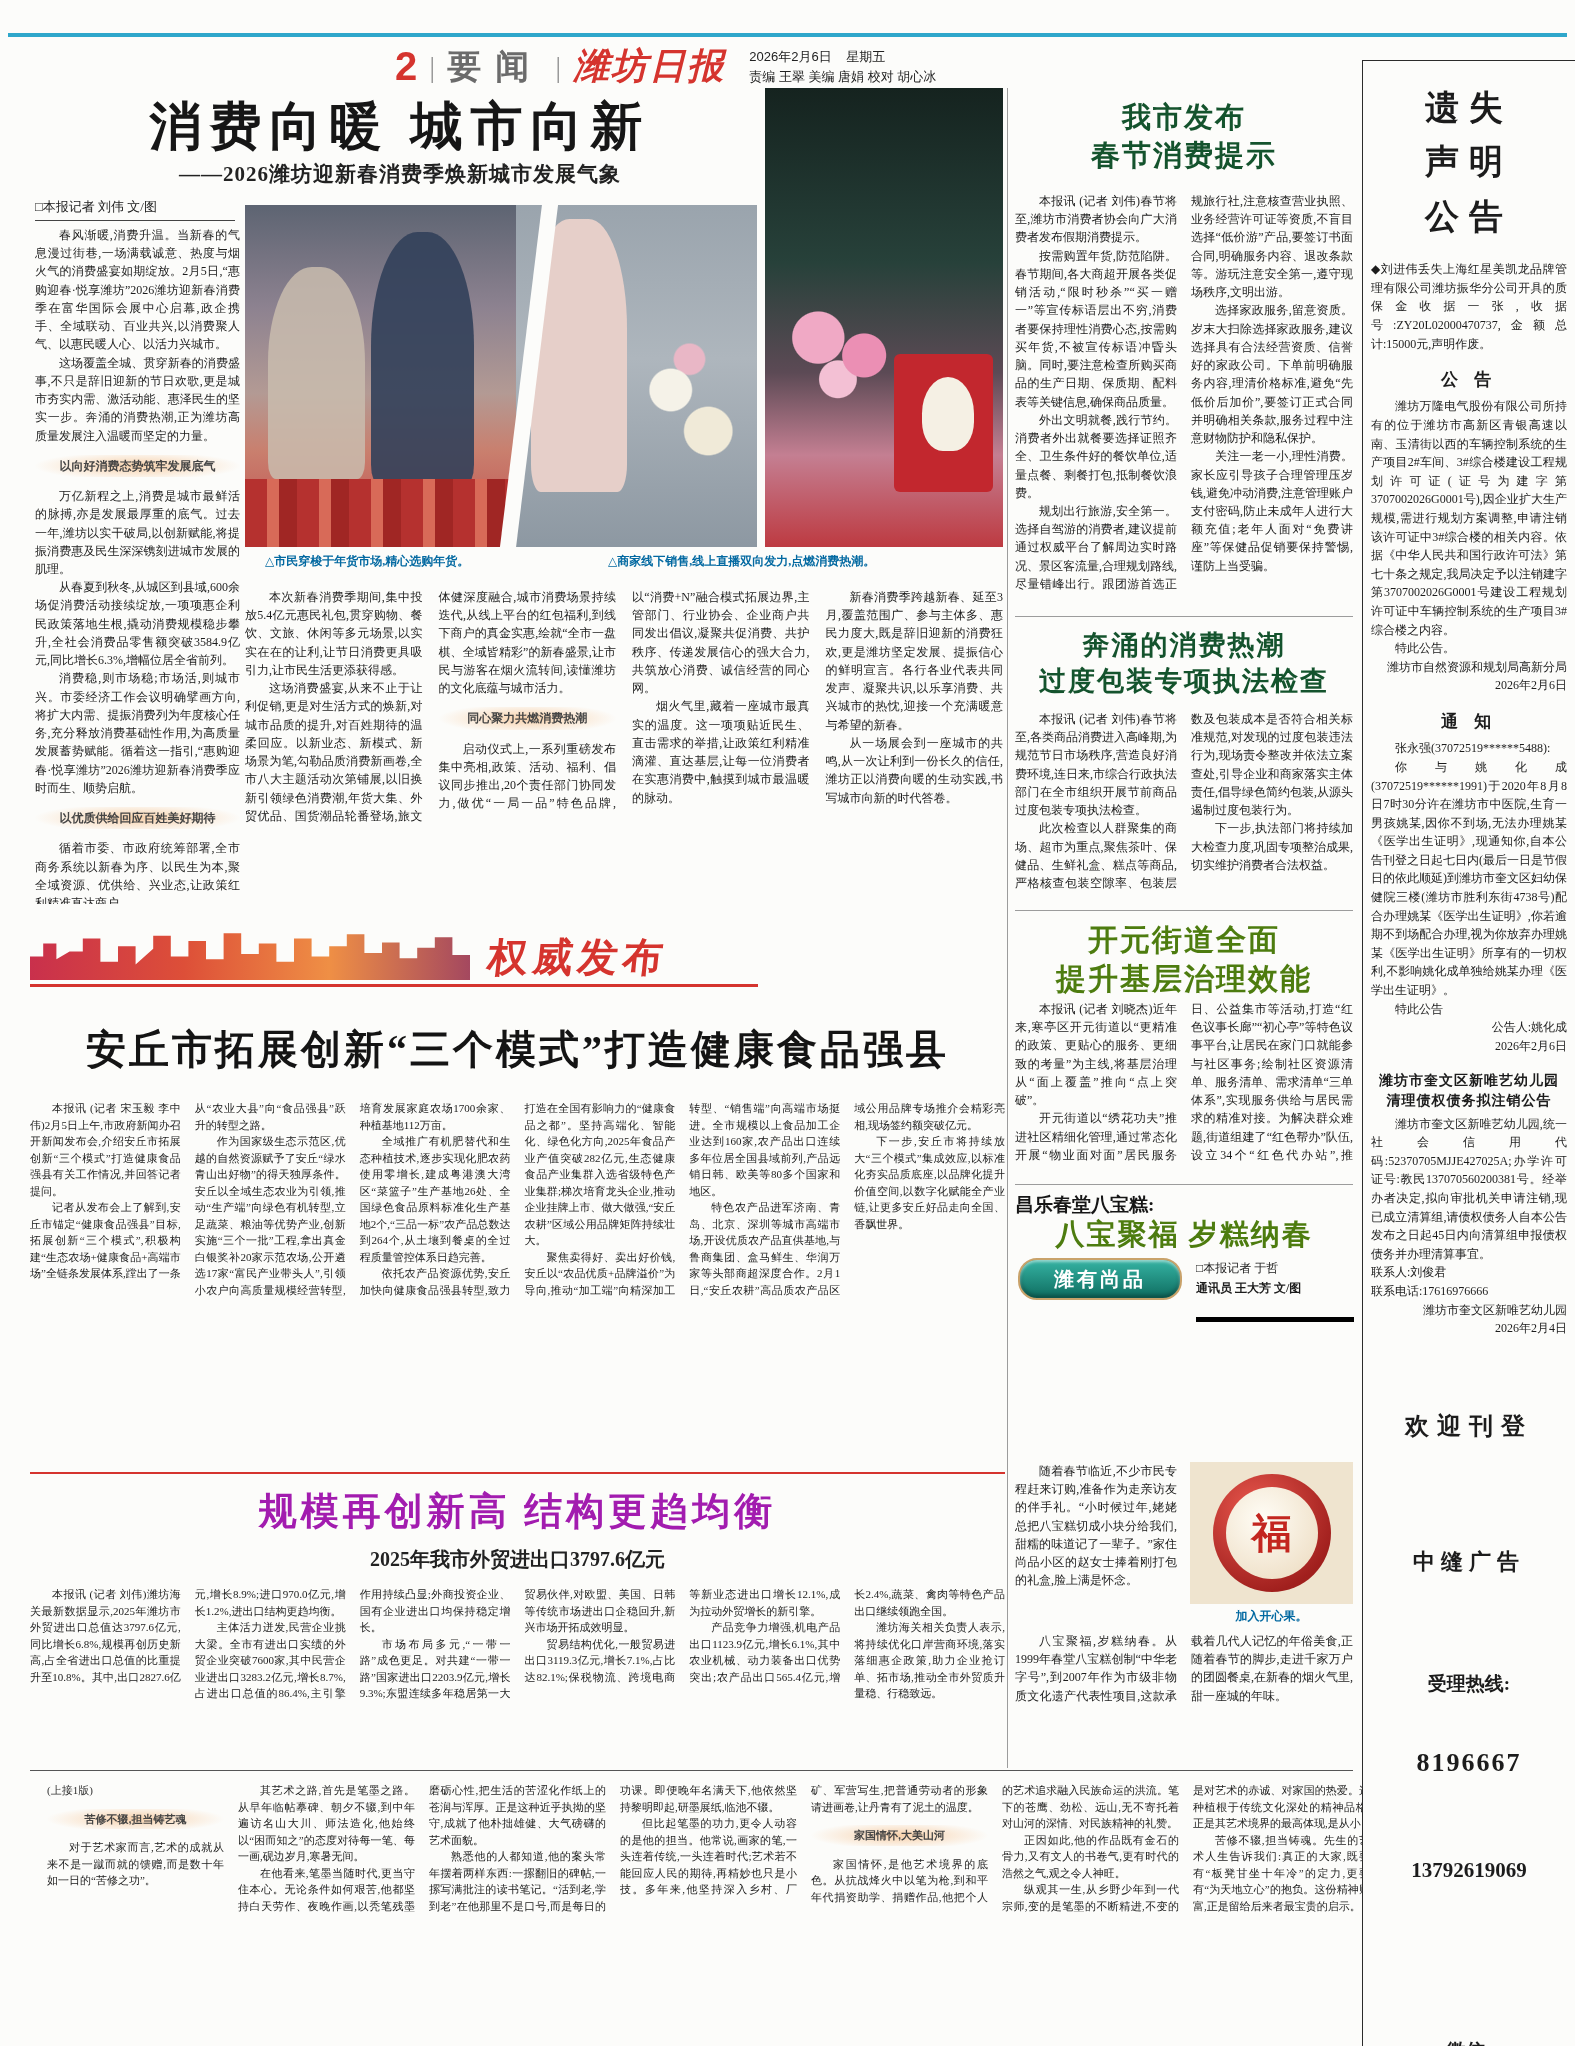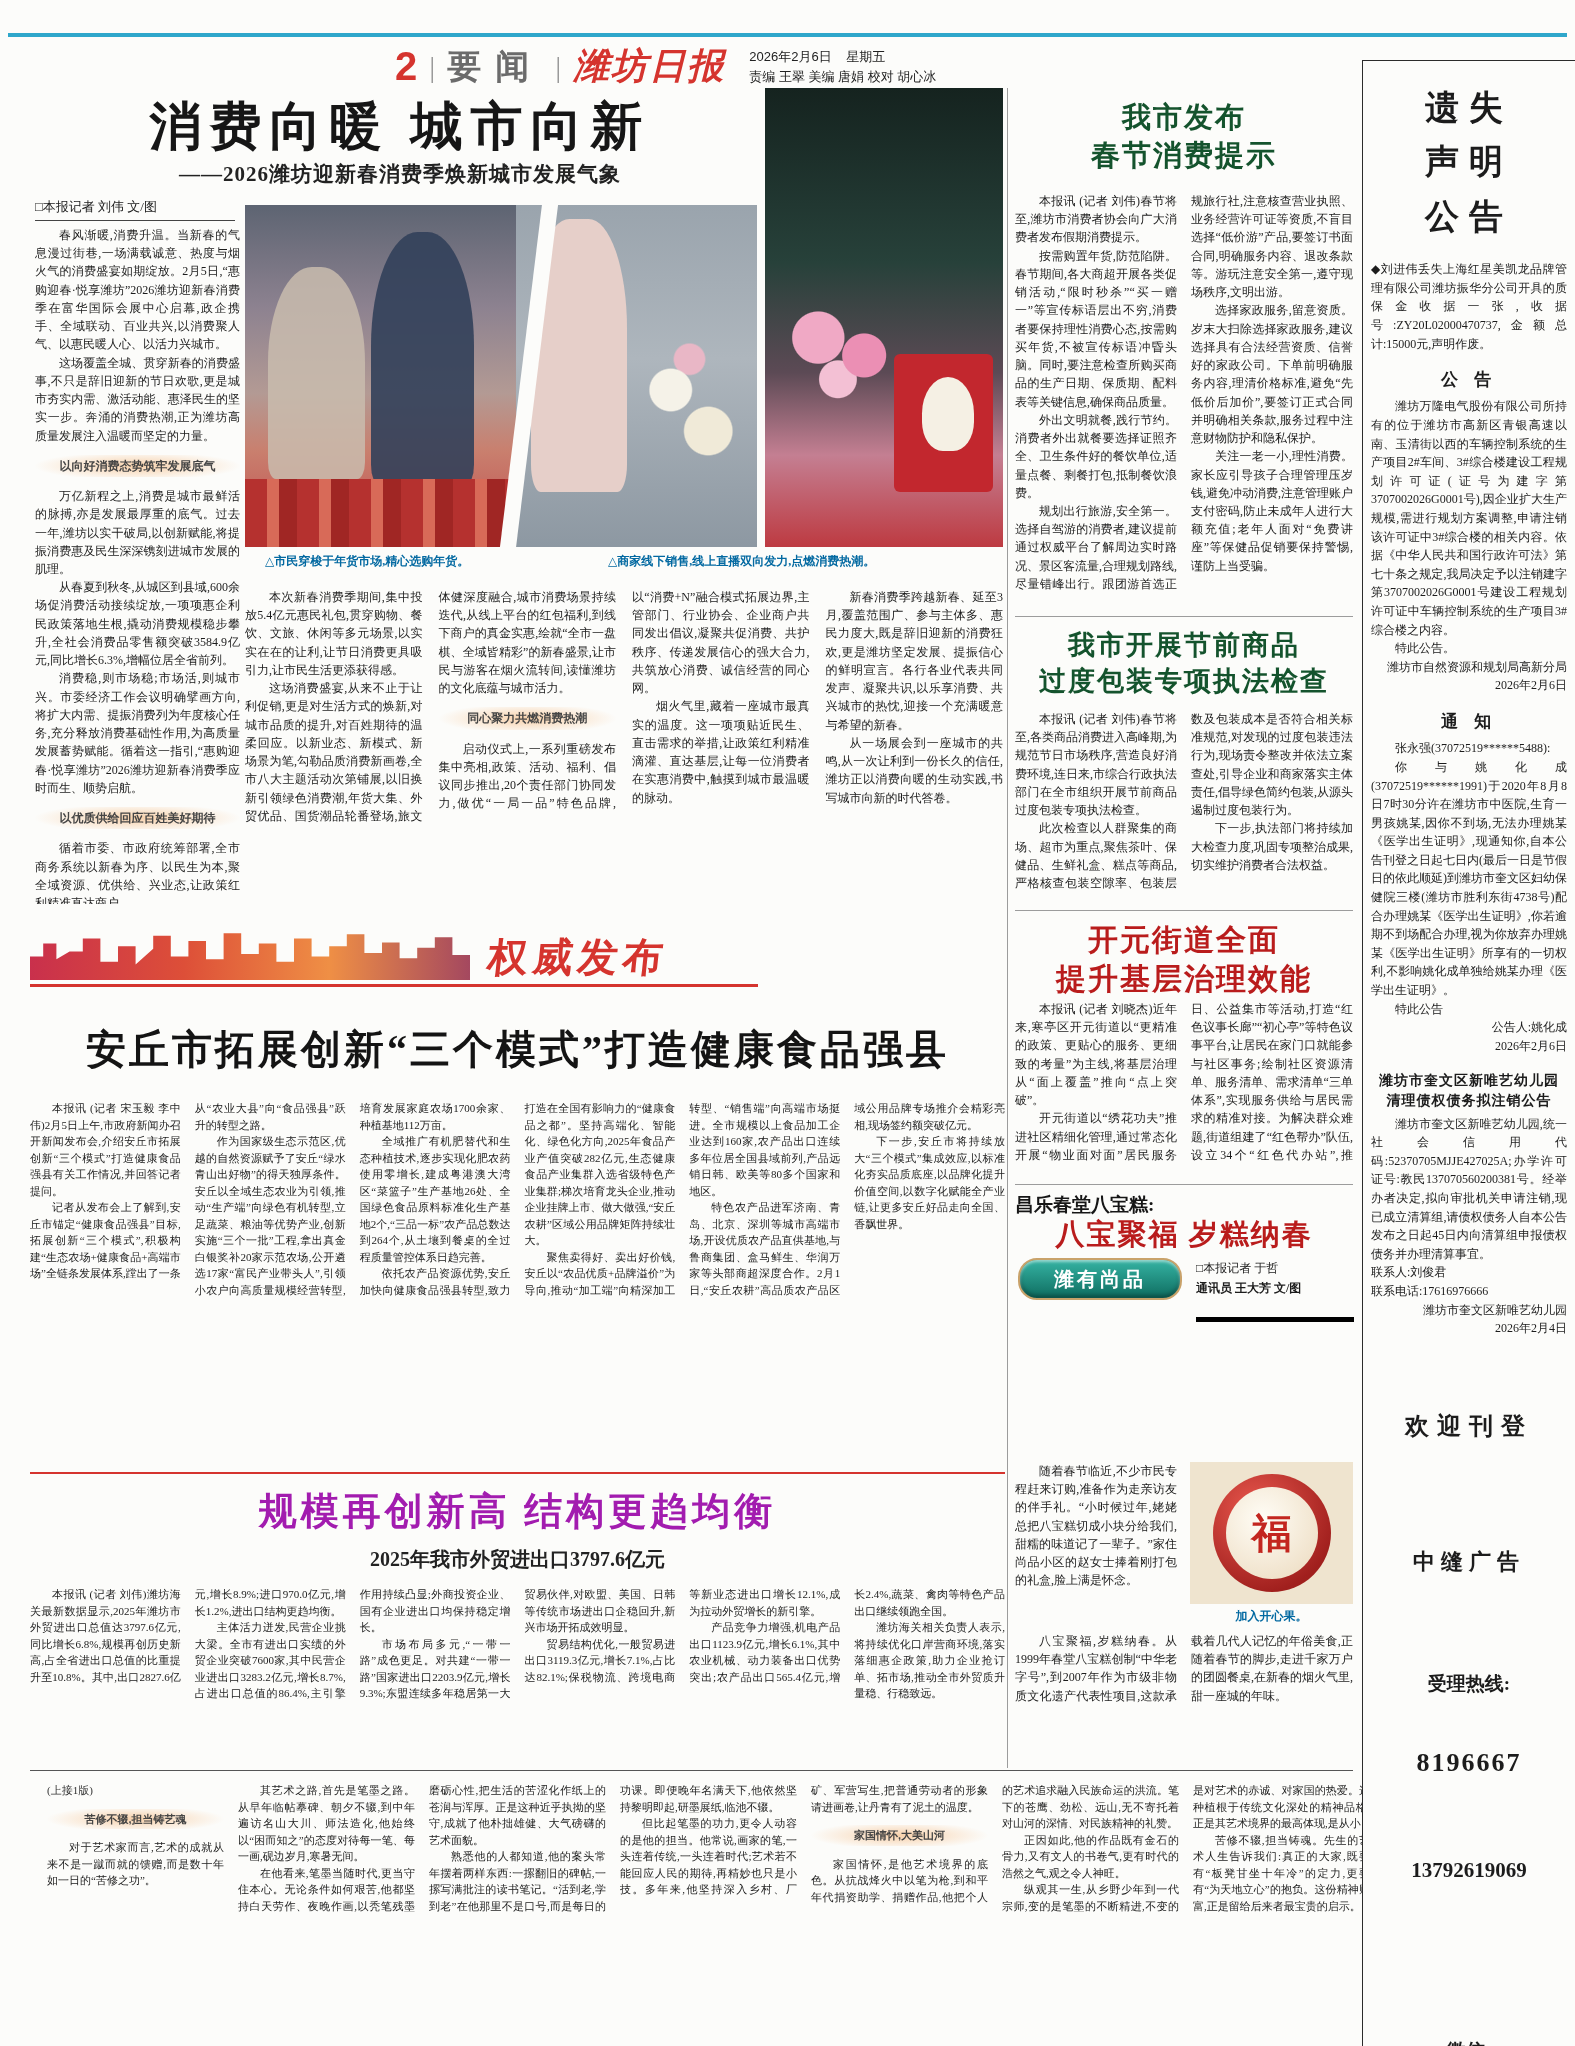--- a/index.html
+++ b/index.html
@@ -32,21 +32,21 @@
   .cols2{column-count:2;column-gap:14px;}
   .caption{font-size:12px;font-weight:bold;color:#0369a1;}
   .photo{position:absolute;overflow:hidden;}
   .ph-half{position:absolute;top:0;bottom:0;}
   .diag{position:absolute;top:-12px;bottom:-12px;width:16px;background:#fcfcfa;transform:rotate(7deg);}
   
   .vrule{position:absolute;width:1px;background:#9c9c9c;}
   .hrule{position:absolute;height:1px;background:#9c9c9c;}
   .rail-title-sans{font-size:29px;font-weight:900;text-align:center;letter-spacing:2px;
       font-family:"Liberation Sans","DejaVu Sans",sans-serif;color:#14532d;line-height:1.32;}
-  .rail-title-serif{font-size:30px;font-weight:900;text-align:center;letter-spacing:2px;color:#b91c1c;line-height:1.3;}
+  .rail-title-serif{font-size:30px;font-weight:900;text-align:center;letter-spacing:2px;color:#4d7c0f;line-height:1.3;}
   .kicker{font-size:19px;font-weight:bold;color:#161616;}
   .badge{width:160px;height:38px;border-radius:19px;border:2px solid #c9a26a;
       background:linear-gradient(180deg,#35b3a3,#0f6d60);display:flex;align-items:center;justify-content:center;
       color:#fff;font-weight:900;font-size:20px;letter-spacing:3px;box-shadow:inset 0 2px 3px rgba(255,255,255,.5), inset 0 -3px 4px rgba(0,0,0,.3);}
   .smallby{font-size:12px;line-height:1.7;}
   .ubar{border-bottom:5px solid #000000;padding-bottom:18px;font-weight:bold;}
   
   .skyline{position:absolute;background:linear-gradient(90deg,#c9304c 0%,#dd4f38 35%,#ef8f45 68%,#a4485f 100%);
      clip-path:polygon(0% 100%,0% 55%,3% 55%,3% 30%,6% 30%,6% 60%,9% 45%,12% 45%,12% 20%,16% 20%,16% 65%,20% 65%,20% 35%,24% 35%,24% 70%,28% 40%,28% 15%,32% 15%,32% 55%,36% 55%,36% 25%,40% 25%,40% 60%,44% 60%,44% 10%,48% 10%,48% 50%,52% 50%,52% 30%,56% 30%,56% 65%,60% 65%,60% 20%,64% 20%,64% 55%,68% 55%,68% 35%,72% 35%,72% 12%,76% 12%,76% 48%,80% 48%,80% 28%,84% 28%,84% 58%,88% 58%,88% 38%,92% 38%,92% 18%,96% 18%,96% 52%,100% 52%,100% 100%);}
   .banner-text{font-size:40px;font-weight:900;color:#d5342e;letter-spacing:5px;transform:skewX(-6deg);
@@ -144,21 +144,21 @@
       <p>按需购置年货,防范陷阱。春节期间,各大商超开展各类促销活动,“限时秒杀”“买一赠一”等宣传标语层出不穷,消费者要保持理性消费心态,按需购买年货,不被宣传标语冲昏头脑。同时,要注意检查所购买商品的生产日期、保质期、配料表等关键信息,确保商品质量。</p>
       <p>外出文明就餐,践行节约。消费者外出就餐要选择证照齐全、卫生条件好的餐饮单位,适量点餐、剩餐打包,抵制餐饮浪费。</p>
       <p>规划出行旅游,安全第一。选择自驾游的消费者,建议提前通过权威平台了解周边实时路况、景区客流量,合理规划路线,尽量错峰出行。跟团游首选正规旅行社,注意核查营业执照、业务经营许可证等资质,不盲目选择“低价游”产品,要签订书面合同,明确服务内容、退改条款等。游玩注意安全第一,遵守现场秩序,文明出游。</p>
       <p>选择家政服务,留意资质。岁末大扫除选择家政服务,建议选择具有合法经营资质、信誉好的家政公司。下单前明确服务内容,理清价格标准,避免“先低价后加价”,要签订正式合同并明确相关条款,服务过程中注意财物防护和隐私保护。</p>
       <p>关注一老一小,理性消费。家长应引导孩子合理管理压岁钱,避免冲动消费,注意管理账户支付密码,防止未成年人进行大额充值;老年人面对“免费讲座”等保健品促销要保持警惕,谨防上当受骗。</p>
     </div>
 
   <div class="hrule" style="left:1015px;top:616px;width:338px;"></div>
 
   <div class="abs rail-title-sans" style="left:1015px;top:628px;width:338px;font-size:27px;">
-    <div>我市开展节前商品</div>
+    <div>奔涌的消费热潮</div>
     <div>过度包装专项执法检查</div>
   </div>
   <div class="abs body12 cols2" style="left:1015px;top:710px;width:338px;height:194px;">
       <p>本报讯 (记者 刘伟)春节将至,各类商品消费进入高峰期,为规范节日市场秩序,营造良好消费环境,连日来,市综合行政执法部门在全市组织开展节前商品过度包装专项执法检查。</p>
       <p>此次检查以人群聚集的商场、超市为重点,聚焦茶叶、保健品、生鲜礼盒、糕点等商品,严格核查包装空隙率、包装层数及包装成本是否符合相关标准规范,对发现的过度包装违法行为,现场责令整改并依法立案查处,引导企业和商家落实主体责任,倡导绿色简约包装,从源头遏制过度包装行为。</p>
       <p>下一步,执法部门将持续加大检查力度,巩固专项整治成果,切实维护消费者合法权益。</p>
     </div>
 
   <div class="hrule" style="left:1015px;top:910px;width:338px;"></div>
 

